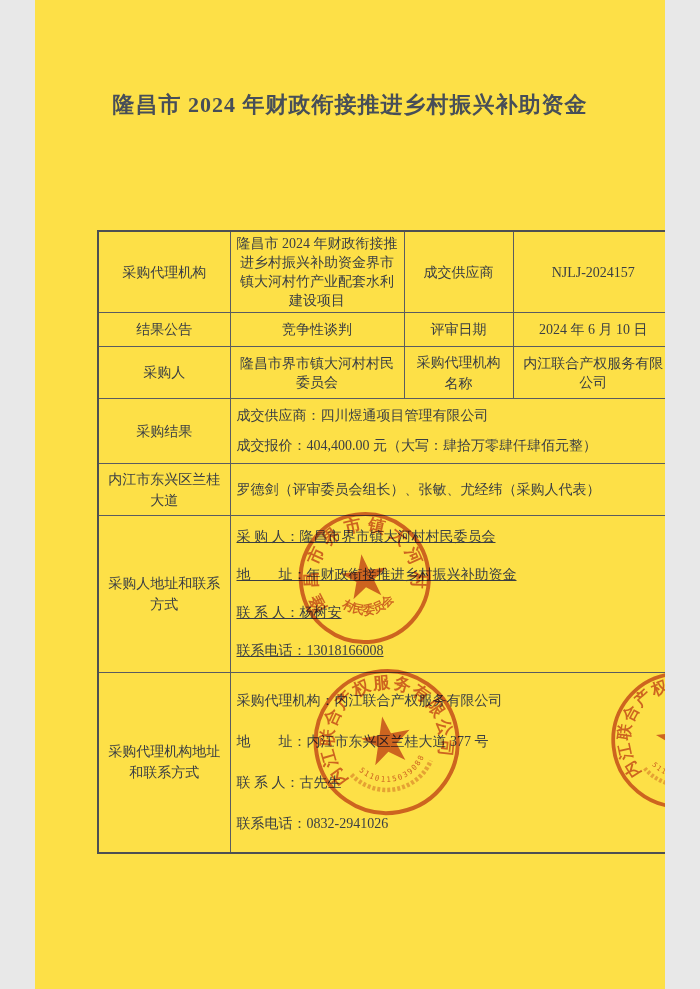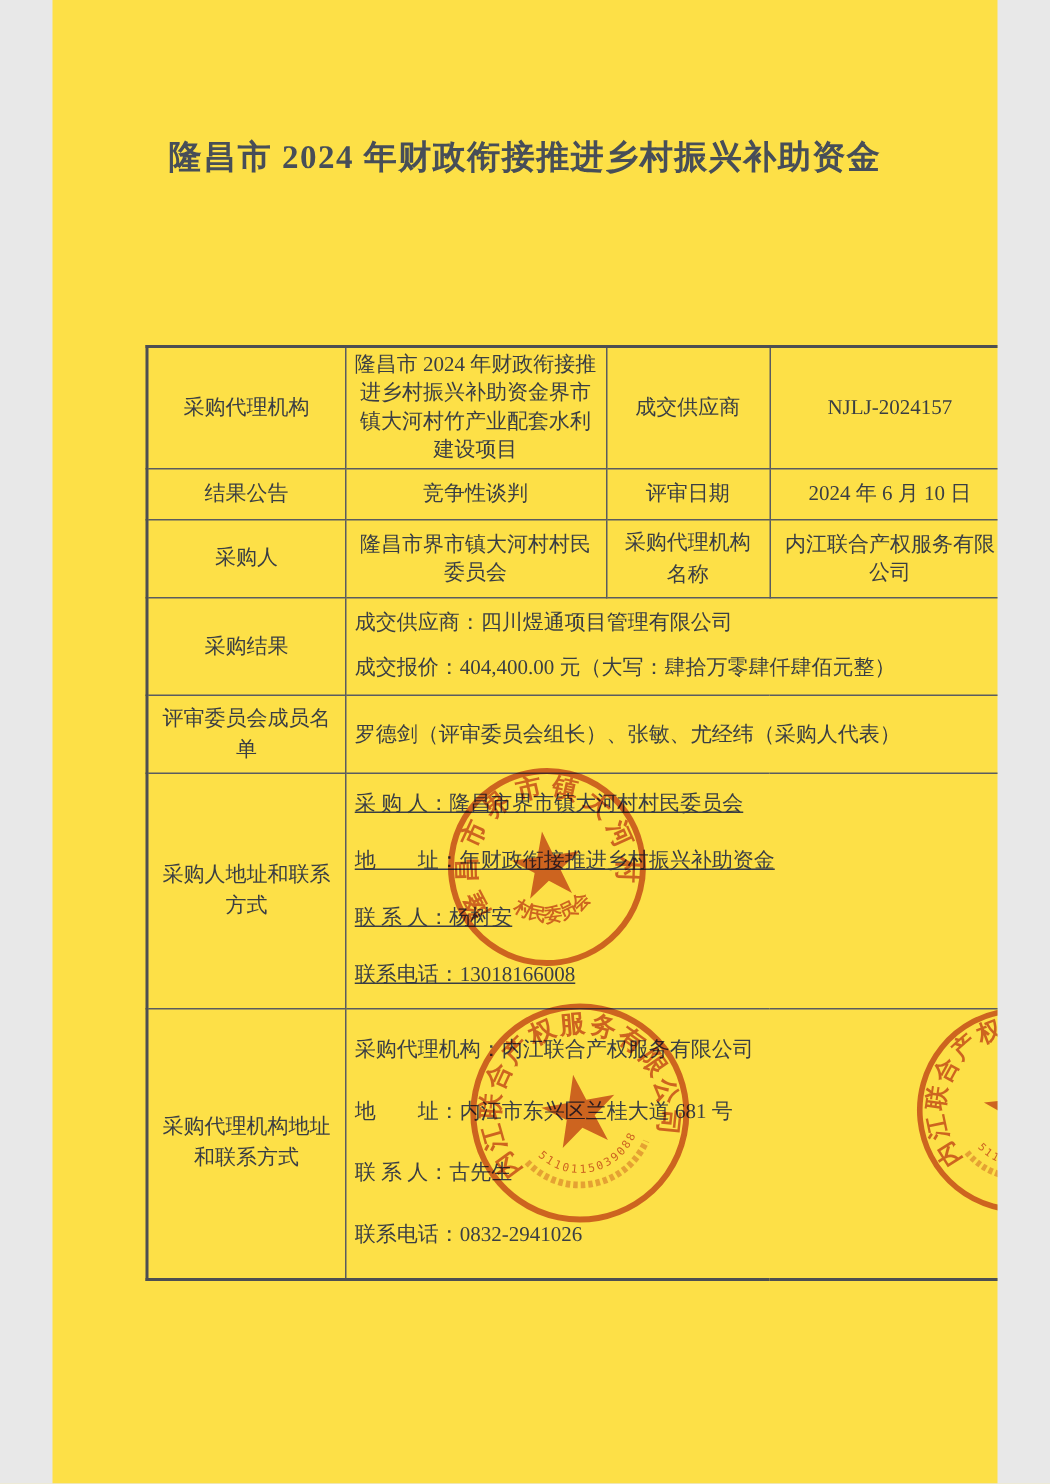--- a/index.html
+++ b/index.html
@@ -98,37 +98,37 @@
       <td class="cell-center">内江联合产权服务有限公司</td>
     </tr>
     <tr class="r4">
       <td class="cell-label">采购结果</td>
       <td class="cell-left lines" colspan="3">
         <p>成交供应商：四川煜通项目管理有限公司</p>
         <p>成交报价：404,400.00 元（大写：肆拾万零肆仟肆佰元整）</p>
       </td>
     </tr>
     <tr class="r5">
-      <td class="cell-label">评审委员会成员名单</td>
+      <td class="cell-label">内江市东兴区兰桂大道</td>
       <td class="cell-left" colspan="3">罗德剑（评审委员会组长）、张敏、尤经纬（采购人代表）</td>
     </tr>
     <tr class="r6">
       <td class="cell-label">采购人地址和联系方式</td>
       <td class="cell-left lines" colspan="3">
         <p>采 购 人：隆昌市界市镇大河村村民委员会</p>
         <p>地　　址：年财政衔接推进乡村振兴补助资金</p>
         <p>联 系 人：杨树安</p>
         <p>联系电话：13018166008</p>
       </td>
     </tr>
     <tr class="r7">
       <td class="cell-label">采购代理机构地址和联系方式</td>
       <td class="cell-left lines" colspan="3">
         <p>采购代理机构：内江联合产权服务有限公司</p>
-        <p>地　　址：内江市东兴区兰桂大道 681 号</p>
+        <p>地　　址：内江市东兴区兰桂大道 377 号</p>
         <p>联 系 人：古先生</p>
         <p>联系电话：0832-2941026</p>
       </td>
     </tr>
   </tbody>
     </table>
 
   <div class="seal seal-a">
     <svg width="150" height="150" viewBox="0 0 150 150">
       <defs>

